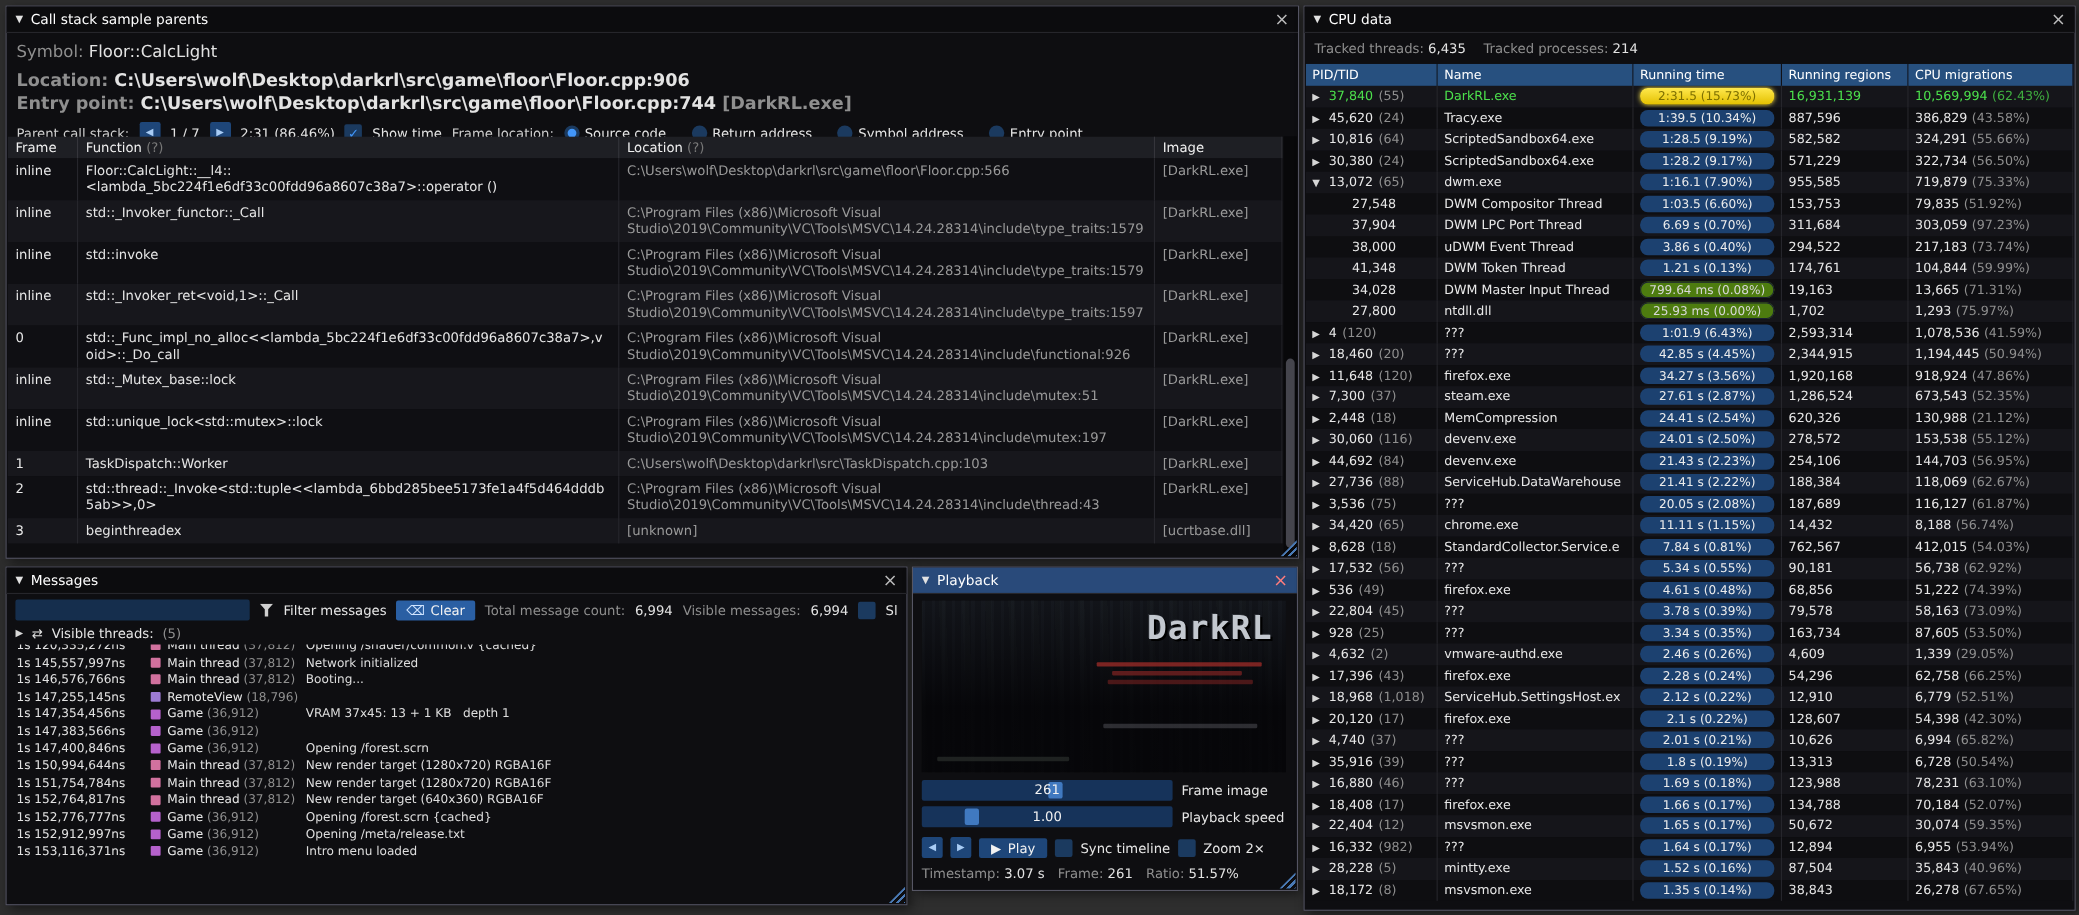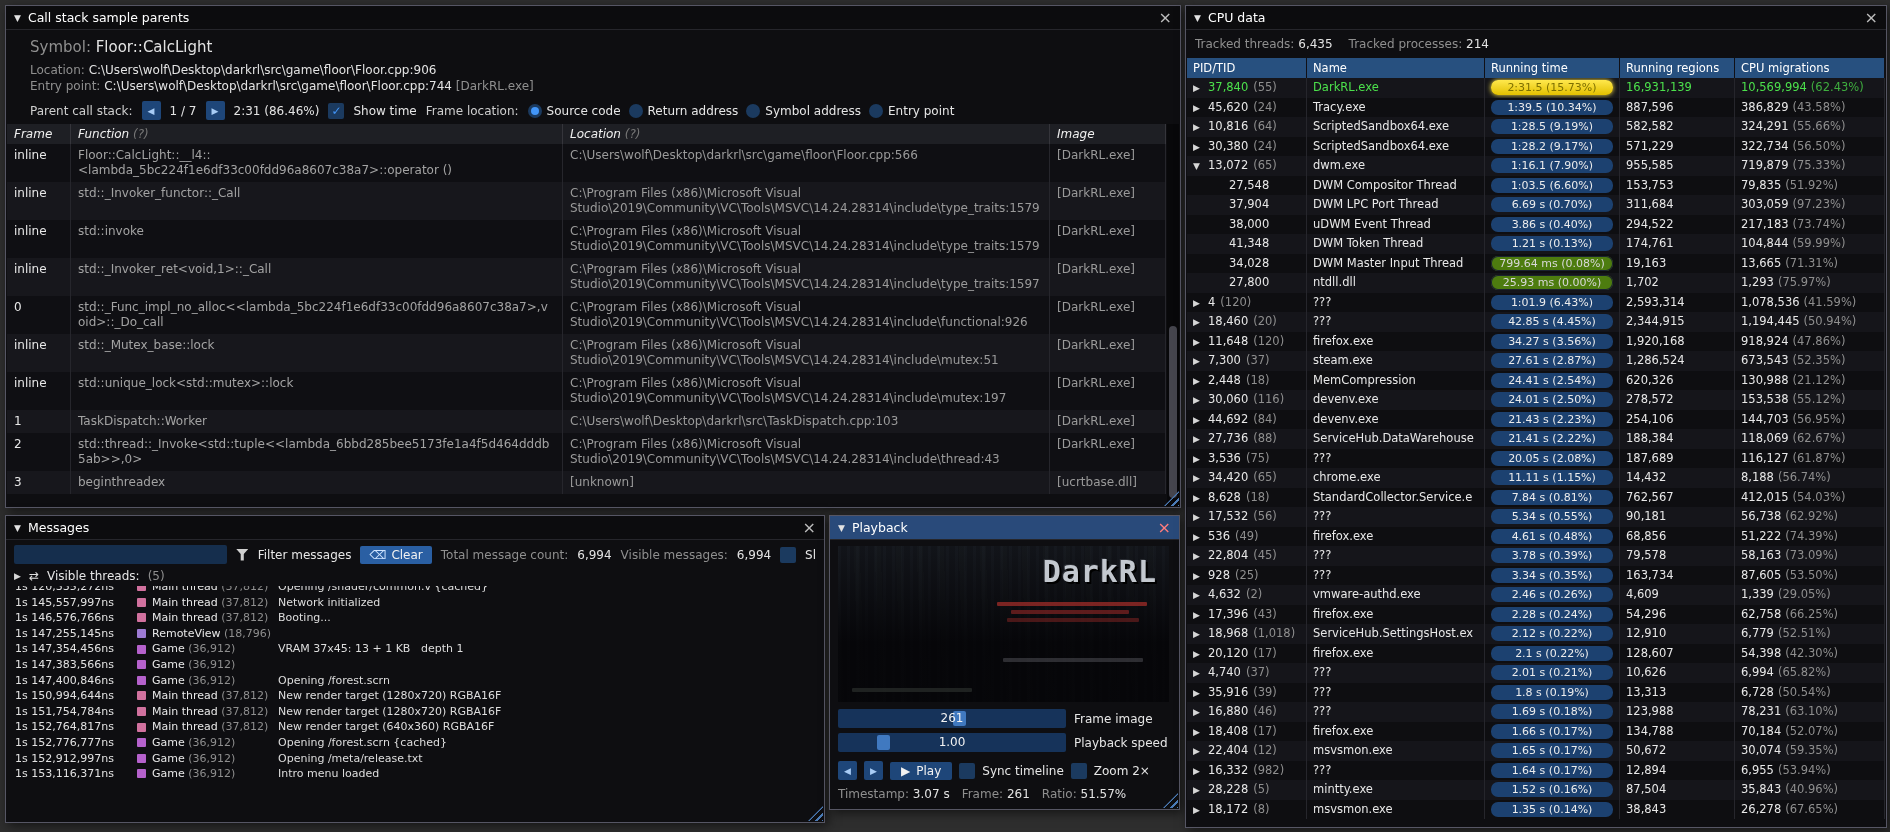--- a/index.html
+++ b/index.html
@@ -15,43 +15,43 @@
   .tb-close{margin-left:auto;color:#bcbcbc;font-size:16px;line-height:1;}
   .panel.active .tb-close{color:#ff7d7d;}
 
   .lbl{color:#8f8f8f;}
   .val{color:#e3e3e3;}
   .help{color:#777;}
   .dim{color:#8f8f8f;}
 
   
   #callstack{left:5px;top:5px;width:1174px;height:501px;}
-  .cs-head{padding:5px 24px 0;}
+  .cs-head{padding:5px 9px 0;}
   .sym-line{font-size:15px;margin:3px 0 7px;}
-  .cs-meta{margin:2px 0;font-size:12px;}
+  .cs-meta{margin:2px 0;font-size:16px;font-weight:bold;}
   .cs-controls{display:flex;align-items:center;gap:9px;margin:8px 0 4px;flex-wrap:nowrap;}
   .ctl-lbl{color:#cfcfcf;}
   .sq-btn{width:19px;height:19px;background:#1e4679;border-radius:2px;display:inline-flex;align-items:center;justify-content:center;color:#a8ccf5;font-size:9px;}
   .checkbox{width:16px;height:16px;background:#1b3a5f;border-radius:2px;display:inline-flex;align-items:center;justify-content:center;}
   .checkbox .chk{color:#4296f9;font-size:12px;font-weight:bold;display:none;}
   .checkbox.checked .chk{display:inline;}
-  .radio-group{display:inline-flex;align-items:center;gap:8px;}
+  .radio-group{display:inline-flex;align-items:center;gap:23px;}
   .radio-opt{display:inline-flex;align-items:center;gap:5px;}
   .radio{width:14px;height:14px;border-radius:50%;background:#1b3a5f;position:relative;display:inline-block;}
   .radio.sel::after{content:"";position:absolute;inset:3px;border-radius:50%;background:#4296f9;}
   .radio-lbl{color:#e6e6e6;}
 
   .cs-table{position:absolute;left:1px;right:14px;top:118px;bottom:1px;overflow:hidden;font-size:12px;}
-  .cs-hrow{display:grid;grid-template-columns:64px 492px 1fr 116px;background:#1e1f24;font-style:italic;}
+  .cs-hrow{display:grid;grid-template-columns:64px 492px 1fr 116px;background:#1e1f24;}
   .cs-hrow > div{padding:3px 7px;border-right:1px solid #35353b;color:#f0f0f0;}
   .cs-rows > .cs-row{display:grid;grid-template-columns:64px 492px 1fr 116px;background:#0f0f13;}
   .cs-rows > .cs-row:nth-child(even){background:#17171c;}
   .cs-c{padding:4px 7px;border-right:1px solid #26262c;overflow:hidden;overflow-wrap:anywhere;line-height:15px;}
   .cs-frame{color:#e8e8e8;}
-  .cs-func{color:#a3a3a3;}
+  .cs-func{color:#e5e5e5;}
   .cs-loc{color:#9a9a9a;}
   .cs-img{color:#9a9a9a;overflow-wrap:normal;}
 
   .vscroll{position:absolute;top:118px;right:1px;bottom:1px;width:12px;background:#08080a;}
   .vthumb{position:absolute;left:2px;width:8px;top:53%;height:45%;background:#45454d;border-radius:4px;}
 
   .resize-grip{position:absolute;right:1px;bottom:1px;width:15px;height:15px;z-index:5;
     background:repeating-linear-gradient(135deg,#4a7ab5 0 2px,rgba(0,0,0,0) 2px 5px);
     clip-path:polygon(100% 0,100% 100%,0 100%);}
 

